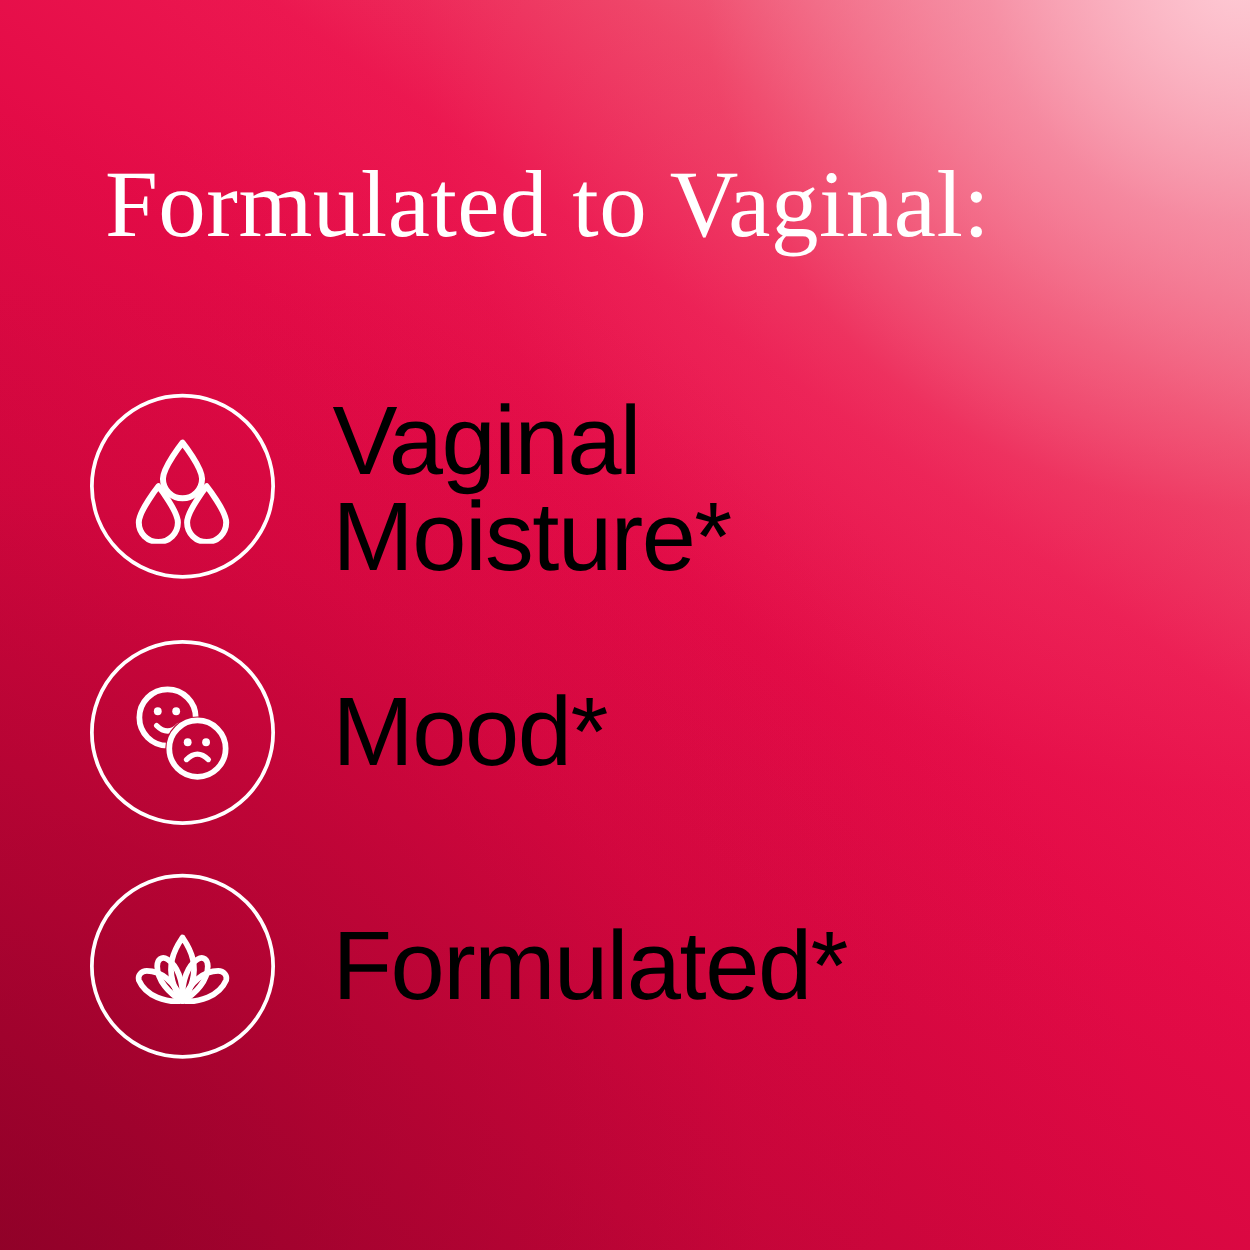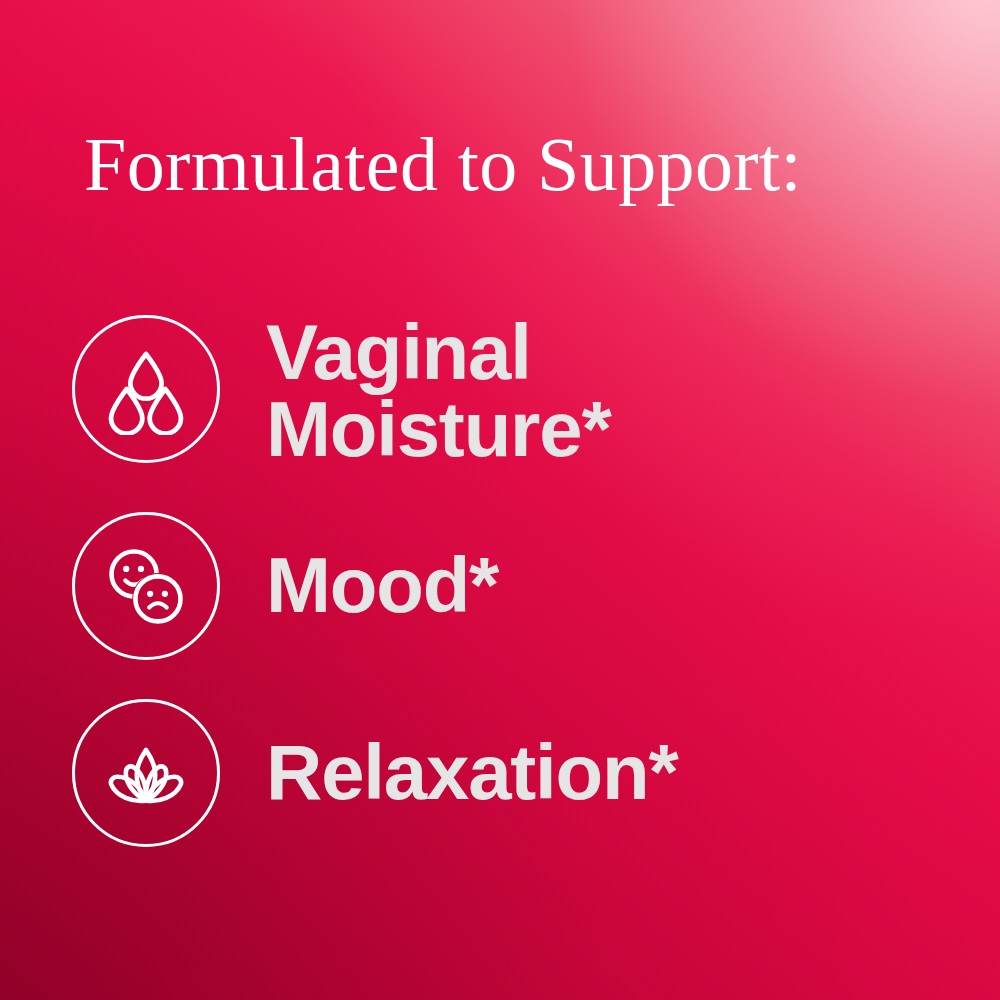--- a/index.html
+++ b/index.html
@@ -113,44 +113,44 @@
     align-items: center;
     justify-content: center;
   }
   .icon-badge svg {
     display: block;
     width: 92px;
     height: 92px;
   }
 
   .benefit-label {
-    color: #e5e5e5;
+    color: #000000;
     font-family: "Liberation Sans", "DejaVu Sans", sans-serif;
-    font-weight: bold;
+    font-weight: normal;
     font-size: 78px;
     line-height: 0.99;
     letter-spacing: -1.2px;
     white-space: pre-line;
     margin: 0;
     transform: scaleX(1.0);
   }
   .row-1 .benefit-label { margin-top: 4px; }
 </style>
 </head>
 <body>
 
 <div id="promo-card">
 
   <div class="bg-base"></div>
   <div class="bg-bloom"></div>
   <div class="bg-shade"></div>
 
   <div class="content">
 
-    <h1 class="headline">Formulated to Support:</h1>
+    <h1 class="headline">Formulated to Vaginal:</h1>
 
     <ul class="benefit-list">
 
       <li class="benefit-row row-1">
         <span class="icon-badge">
           <svg viewBox="0 0 100 100" aria-hidden="true">
             <g fill="none" stroke="#FFFFFF" stroke-width="5.2" stroke-linejoin="round" stroke-linecap="round">
 
               <path d="M50 12 C50 12 33 33.5 33 43.5 A17 17 0 0 0 67 43.5 C67 33.5 50 12 50 12 Z"></path>
 
@@ -203,18 +203,18 @@
               <path d="M50 80 C64 82 82 76 88 62 C89 58 86 54 81 54 C69 54 57 63 50 80 Z"></path>
 
               <path d="M50 80 C38 74 28 62 28 50 C28 44 32 41 37 44 C45 49 51 62 50 80 Z"></path>
 
               <path d="M50 80 C62 74 72 62 72 50 C72 44 68 41 63 44 C55 49 49 62 50 80 Z"></path>
 
               <path d="M50 80 C42 70 38 56 41 44 C43 35 48 28 50 25 C52 28 57 35 59 44 C62 56 58 70 50 80 Z"></path>
             </g>
           </svg>
         </span>
-        <p class="benefit-label">Relaxation*</p>
+        <p class="benefit-label">Formulated*</p>
       </li>
 
     </ul>
   </div>
 </div>
 
 </body></html>

